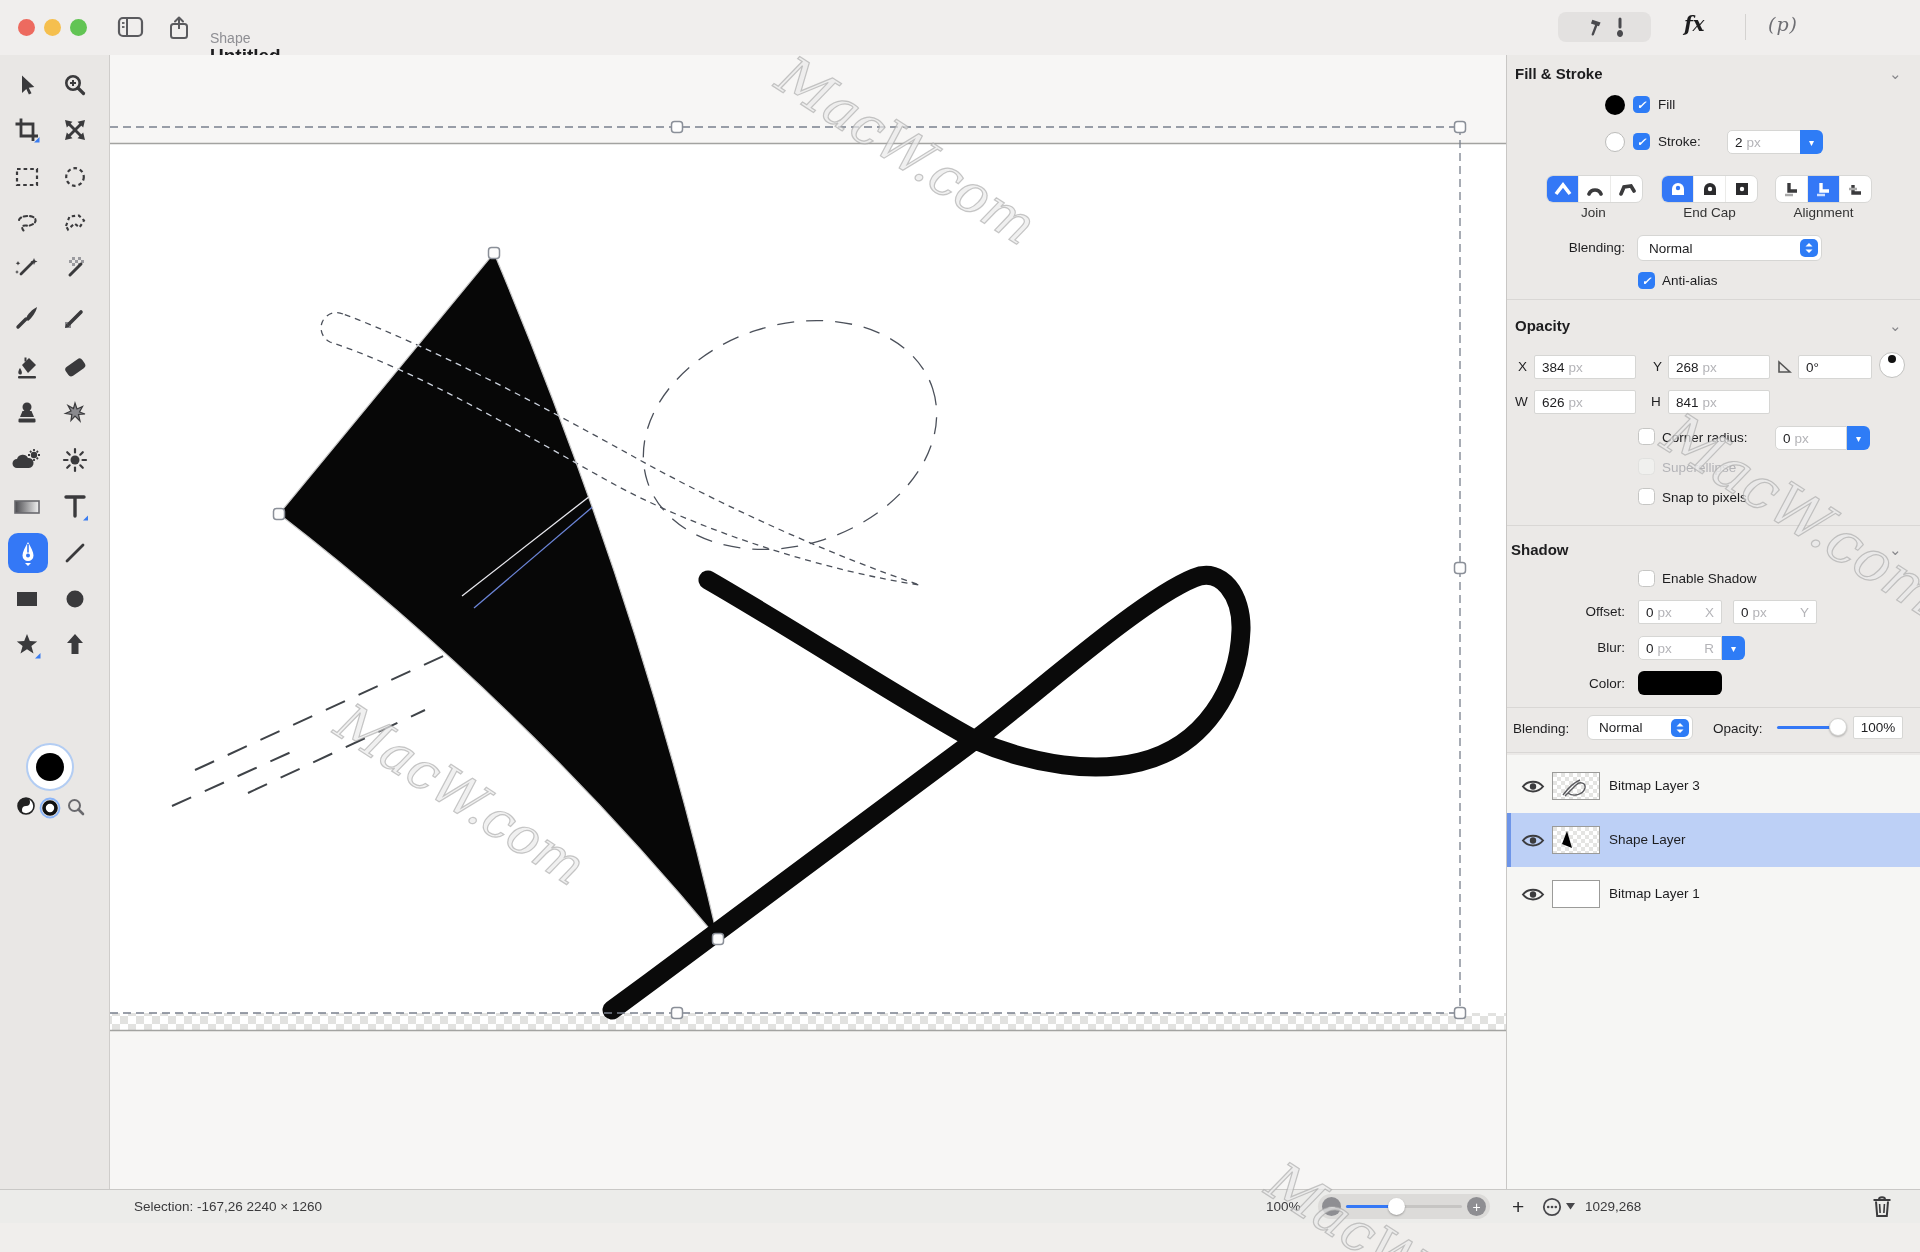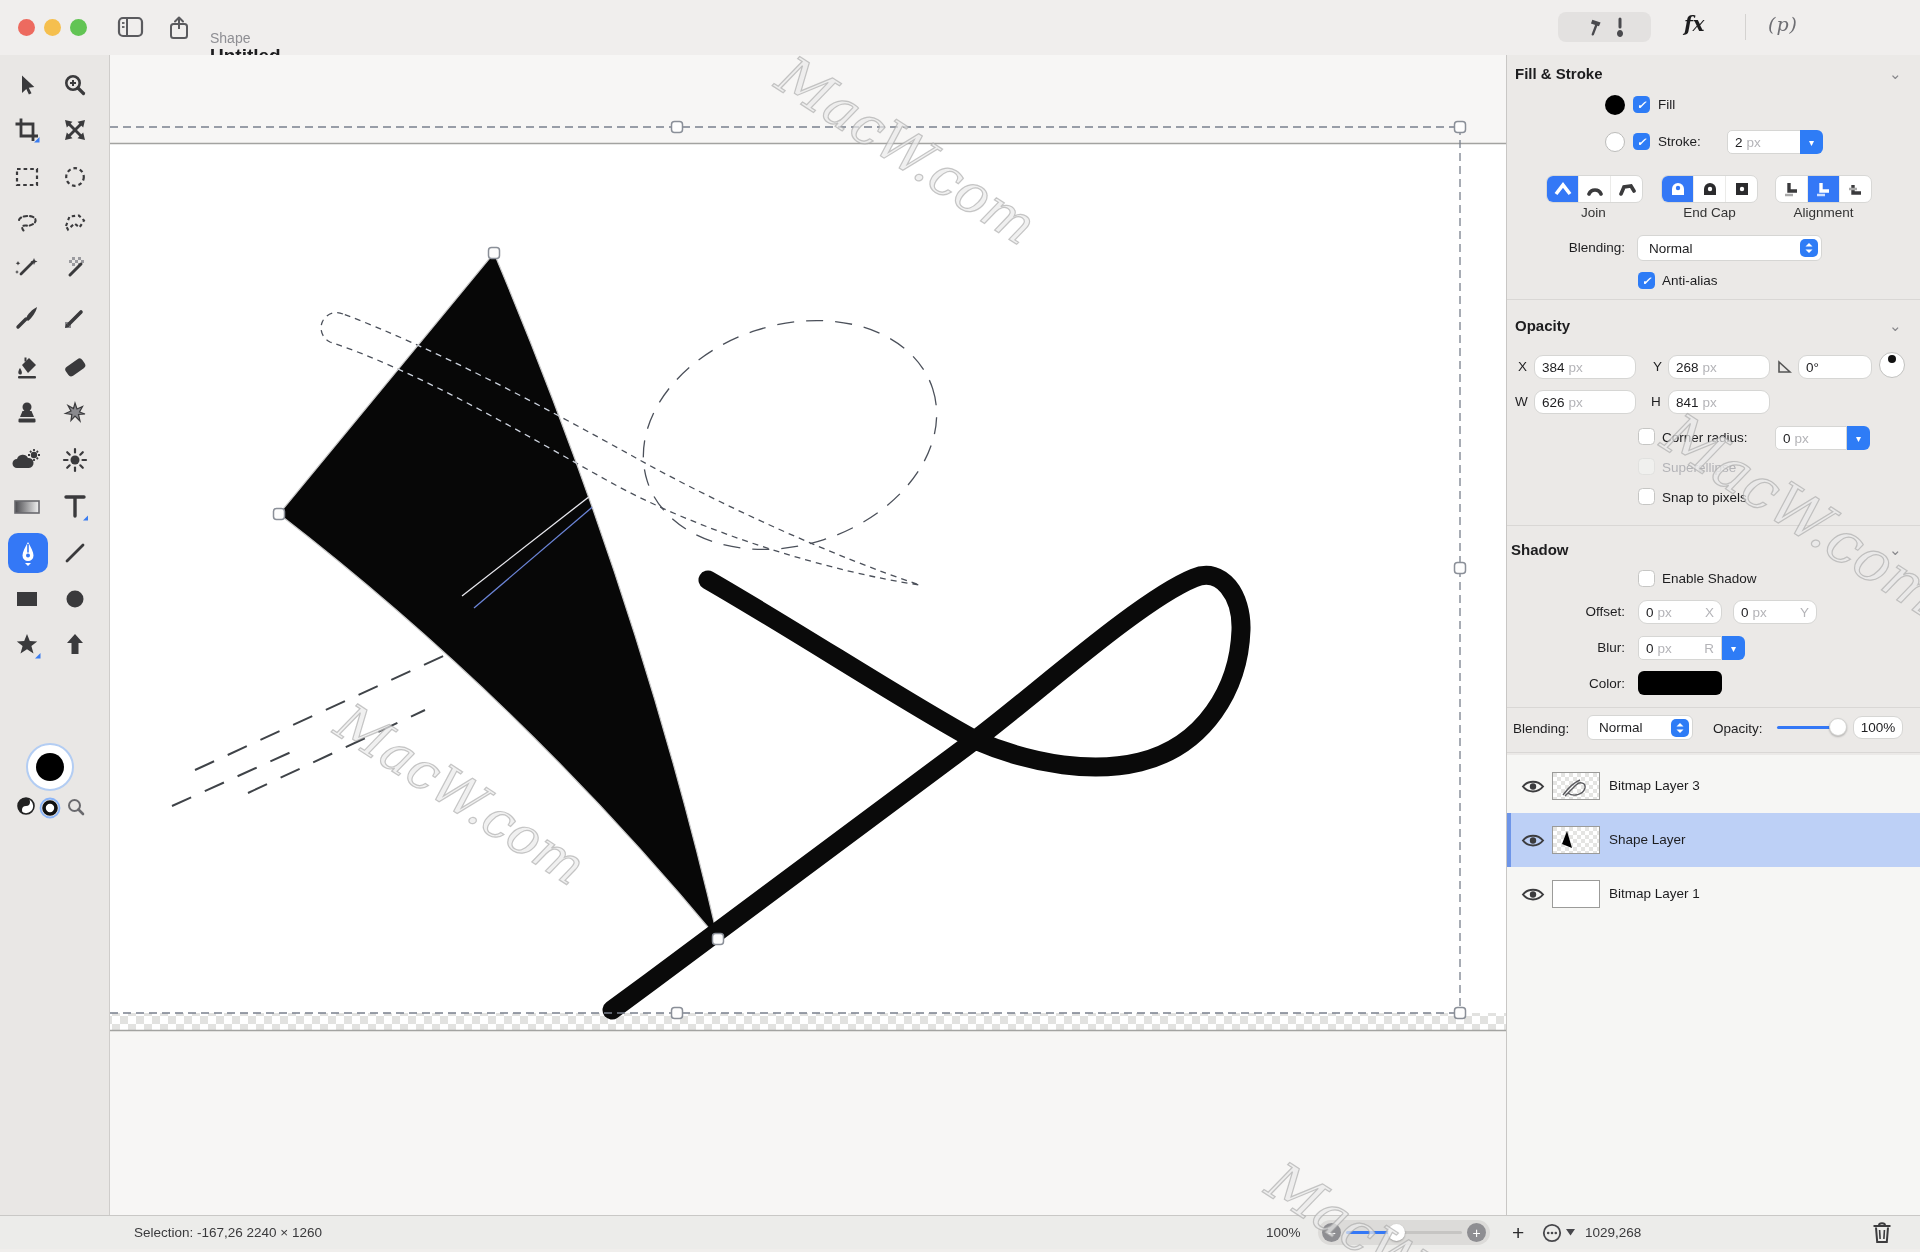--- a/index.html
+++ b/index.html
@@ -29,21 +29,21 @@
   .hdr{position:absolute;font-size:15px;font-weight:bold;}
   .chev{position:absolute;color:#86868a;font-size:15px;}
   .lbl{position:absolute;font-size:13.5px;color:#1d1d1f;white-space:nowrap;}
   .lblg{color:#b3b3b7;}
   .rlbl{text-align:right;}
   .divline{position:absolute;left:0;width:414px;height:1px;background:#d9d7d5;}
   .chk{position:absolute;width:17px;height:17px;border-radius:4.5px;background:#fff;border:1px solid #c6c6c4;
        box-sizing:border-box;display:flex;align-items:center;justify-content:center;font-size:11.5px;color:#fff;font-weight:bold;}
   .chk.on{background:#2e7cf6;border:none;}
   .chk.dis{background:#f0f0ee;border-color:#e1e1df;}
-  .fld{position:absolute;background:#fff;border:1px solid #d6d6d4;border-radius:9px;height:24px;
+  .fld{position:absolute;background:#fff;border:1px solid #d6d6d4;border-radius:2px;height:24px;
        box-sizing:border-box;display:flex;align-items:center;padding:0 7px;font-size:13.5px;gap:4px;}
   .fld .u{color:#b4b4b8;}
   .fld .sfx{margin-left:auto;color:#b4b4b8;}
   .dropbtn{position:absolute;height:24px;background:#2e7cf6;border-radius:0 6px 6px 0;color:#fff;
            display:flex;align-items:center;justify-content:center;font-size:10px;}
   .dd{position:absolute;background:#fff;border:1px solid #d6d6d4;border-radius:6px;box-sizing:border-box;
       display:flex;align-items:center;padding-left:11px;font-size:13.5px;}
   .dd .stp{position:absolute;right:3px;top:3px;width:18px;height:18px;background:#2e7cf6;border-radius:5px;
            display:flex;align-items:center;justify-content:center;}
   .seg{position:absolute;display:flex;background:#fff;border:1px solid #d8d8d6;border-radius:7px;overflow:hidden;height:26px;}
@@ -59,21 +59,21 @@
   .lrow{position:absolute;left:0;width:414px;height:54px;text-align:right;}
   .lrow.sel{background:#bdd0f6;box-shadow:inset 4px 0 0 #6e95e8;}
   .leye{position:absolute;left:14px;top:19px;}
   .lthumb{position:absolute;left:45px;top:13px;width:48px;height:28px;border:1px solid #9b9b99;background:#fff;box-sizing:border-box;}
   .lname{position:absolute;left:102px;top:19px;font-size:13.5px;}
   
   .track{position:absolute;height:3px;border-radius:2px;background:#3478f6;}
   .sknob{position:absolute;width:18px;height:18px;border-radius:50%;background:#fff;border:1px solid #d2d2d0;
          box-sizing:border-box;box-shadow:0 1px 2px rgba(0,0,0,.25);}
   
-  #statusbar{left:0;top:1189px;width:1920px;height:34px;background:#ececea;border-top:1px solid #c9c8c6;box-sizing:border-box;margin-top:26px;}
+  #statusbar{left:0;top:1189px;width:1920px;height:34px;background:#ececea;border-top:1px solid #c9c8c6;box-sizing:border-box;}
   #statusbar .txt{position:absolute;font-size:13.5px;color:#3a3a3c;top:9px;}
   #zoomslider{position:absolute;left:1318px;top:4px;width:172px;height:25px;background:#dcdbd9;border-radius:13px;}
   .zbtn{position:absolute;top:3px;width:19px;height:19px;border-radius:50%;background:#8e8e92;color:#fff;
         display:flex;align-items:center;justify-content:center;font-size:14px;line-height:1;}
   
   .watermark{position:absolute;font-family:"DejaVu Serif",serif;font-style:italic;white-space:nowrap;
              color:rgba(255,255,255,0.55);-webkit-text-stroke:1.2px rgba(165,165,165,0.6);
              text-shadow:0 0 1px rgba(160,160,160,0.35);transform-origin:left top;transform:rotate(33deg);
              pointer-events:none;z-index:60;}
   svg{display:block;}

